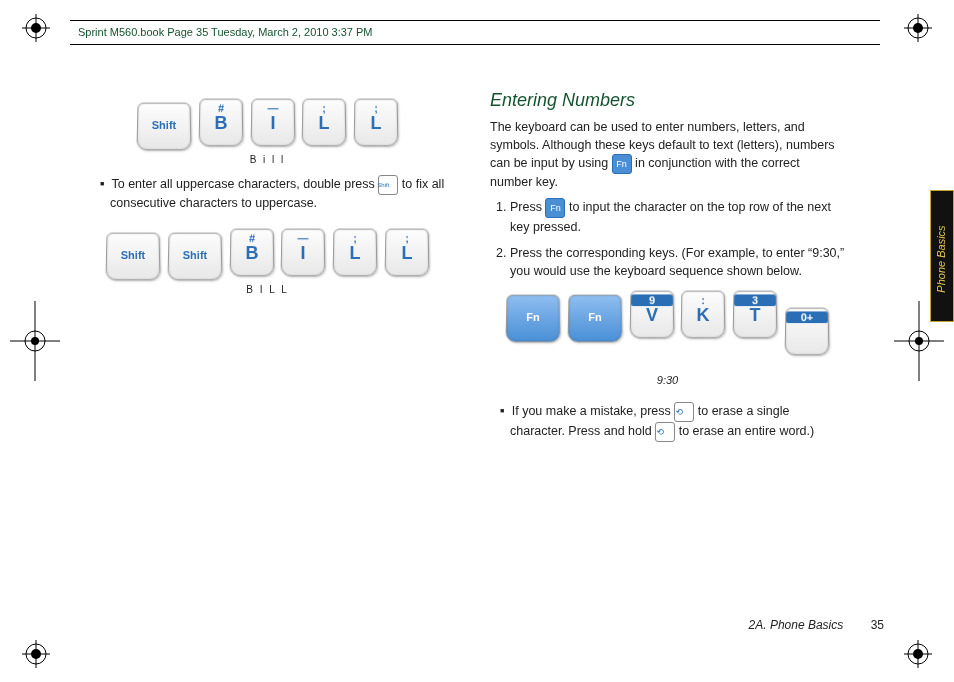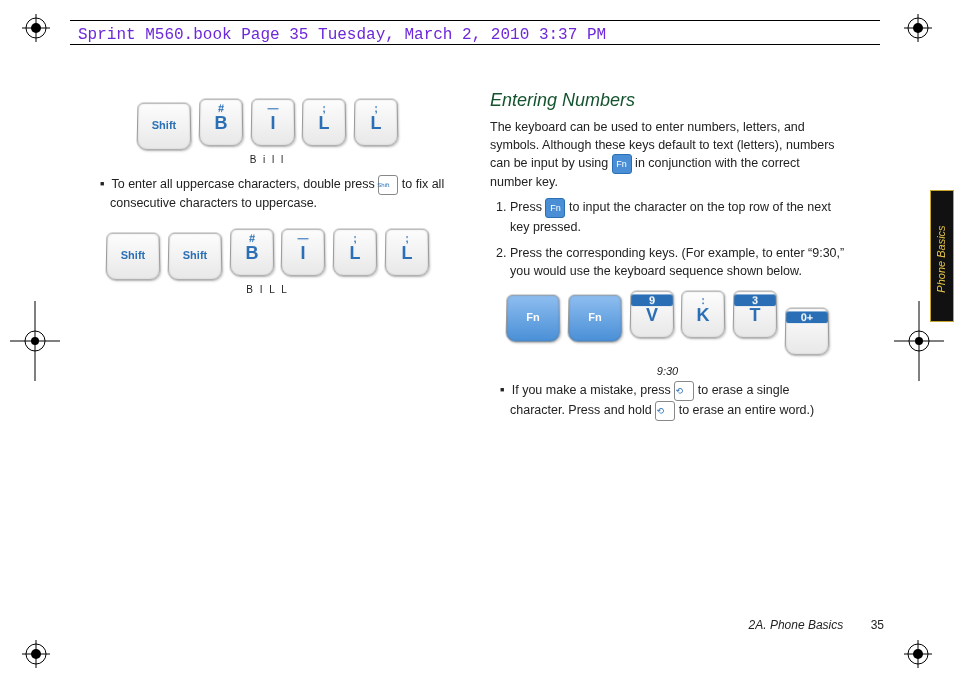--- a/index.html
+++ b/index.html
@@ -14,23 +14,22 @@
   }
   .reg-mark { position: absolute; width: 28px; height: 28px; }
   .reg-mark svg { width: 100%; height: 100%; }
   .cross-mark { position: absolute; }
   .header-line {
     position: absolute;
     border-top: 0.5px solid #000;
   }
   .header-text {
     position: absolute;
-    font-size: 16px;
-    color: #6d28d9;
-    font-family: Liberation Mono, monospace;
+    font-size: 11px;
+    color: #14532d;
   }
   .page {
     position: absolute;
     left: 90px; top: 90px;
     width: 780px; height: 540px;
   }
   .col {
     position: absolute;
     width: 355px;
   }
@@ -134,21 +133,21 @@
     text-align:center;
   }
   .footer {
     position:absolute;
     bottom: 50px;
     right: 70px;
     font-size:12px;
     font-style:italic;
   }
   .footer .num { font-style:normal; margin-left:24px; }
-  .caption-930 { text-align:center; font-style:italic; font-size:11px; margin-top:8px;}
+  .caption-930 { text-align:center; font-style:italic; font-size:11px; margin-top:17px;}
 </style>
 </head>
 <body>
 
 <div class="reg-mark" style="left:22px;top:14px">
   <svg viewBox="0 0 28 28">
       <circle cx="14" cy="14" r="10" fill="none" stroke="#000" stroke-width="1"></circle>
       <circle cx="14" cy="14" r="5" fill="#000"></circle>
       <line x1="14" y1="0" x2="14" y2="28" stroke="#000"></line>
       <line x1="0" y1="14" x2="28" y2="14" stroke="#000"></line>
@@ -248,21 +247,21 @@
     <div class="key-row">
       <span class="keycap wide fn" style="background:linear-gradient(#8fbef0,#4a8fd6)"><span class="label" style="color:#fff">Fn</span></span>
       <span class="keycap wide fn" style="background:linear-gradient(#8fbef0,#4a8fd6)"><span class="label" style="color:#fff">Fn</span></span>
       <span class="keycap"><span class="top" style="background:#2a6fb5;color:#fff;border-radius:2px;padding:0 3px">9</span><span class="bottom">V</span></span>
       <span class="keycap"><span class="top">:</span><span class="bottom">K</span></span>
       <span class="keycap"><span class="top" style="background:#2a6fb5;color:#fff;border-radius:2px;padding:0 3px">3</span><span class="bottom">T</span></span>
       <span class="keycap"><span class="top" style="background:#2a6fb5;color:#fff;border-radius:2px;padding:0 2px">0+</span><span class="bottom"></span></span>
     </div>
     <div class="caption-930">9:30</div>
 
-    <div class="bullet" style="margin-top:4px">
+    <div class="bullet" style="margin-top:16px">
       <span>If you make a mistake, press </span>
       <span class="inline-key back">⟲</span>
       <span> to erase a single character. Press and hold </span>
       <span class="inline-key back">⟲</span>
       <span> to erase an entire word.)</span>
     </div>
   </div>
 
 </div>
 

